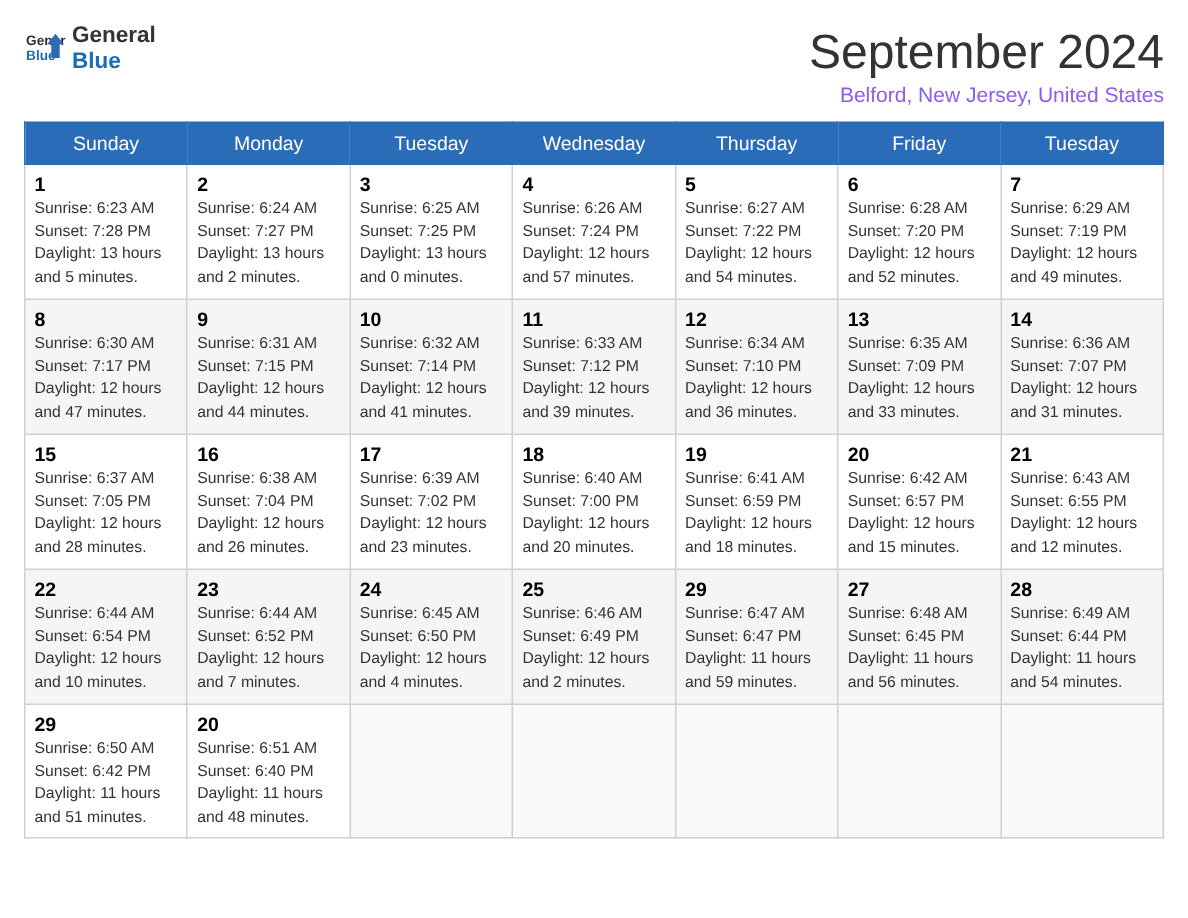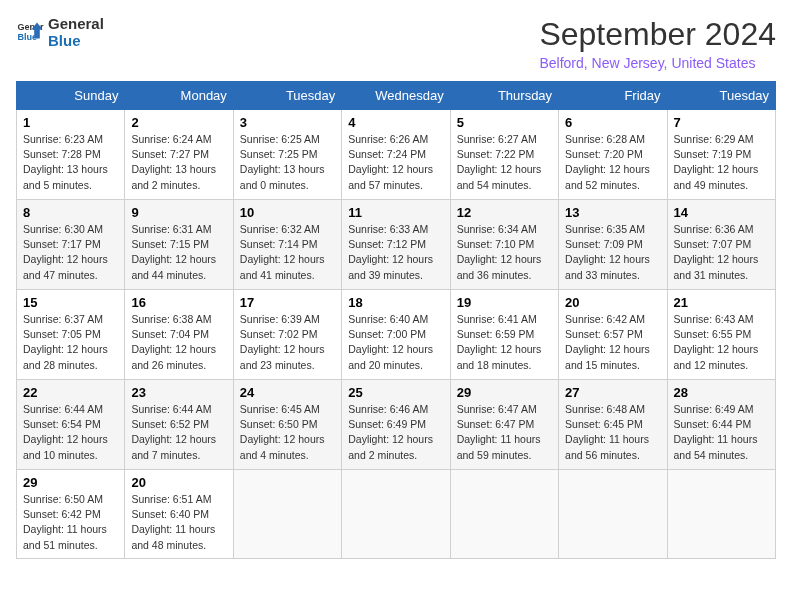--- a/index.html
+++ b/index.html
@@ -18,40 +18,40 @@
     }
     .logo {
       display: flex;
       align-items: center;
       gap: 4px;
     }
     .logo-icon {
       width: 28px;
       height: 28px;
     }
-    .title-block { }
+    .title-block { text-align: right; }
     .month-title {
       font-size: 32px;
       color: #333;
       font-weight: normal;
     }
     .location {
       font-size: 14px;
       color: #8b5cf6;
       margin-top: 2px;
     }
     .calendar {
       width: 100%;
       border-collapse: collapse;
       font-size: 11px;
     }
     .calendar th {
       background-color: #2b6cb8;
       color: #fff;
-      text-align: right;
+      text-align: center;
       padding: 6px 6px;
       font-size: 13px;
       font-weight: normal;
       border: 1px solid #2b6cb8;
     }
     .calendar td {
       vertical-align: top;
       padding: 5px 6px;
       border: 1px solid #d0d0d0;
       background: #fff;

